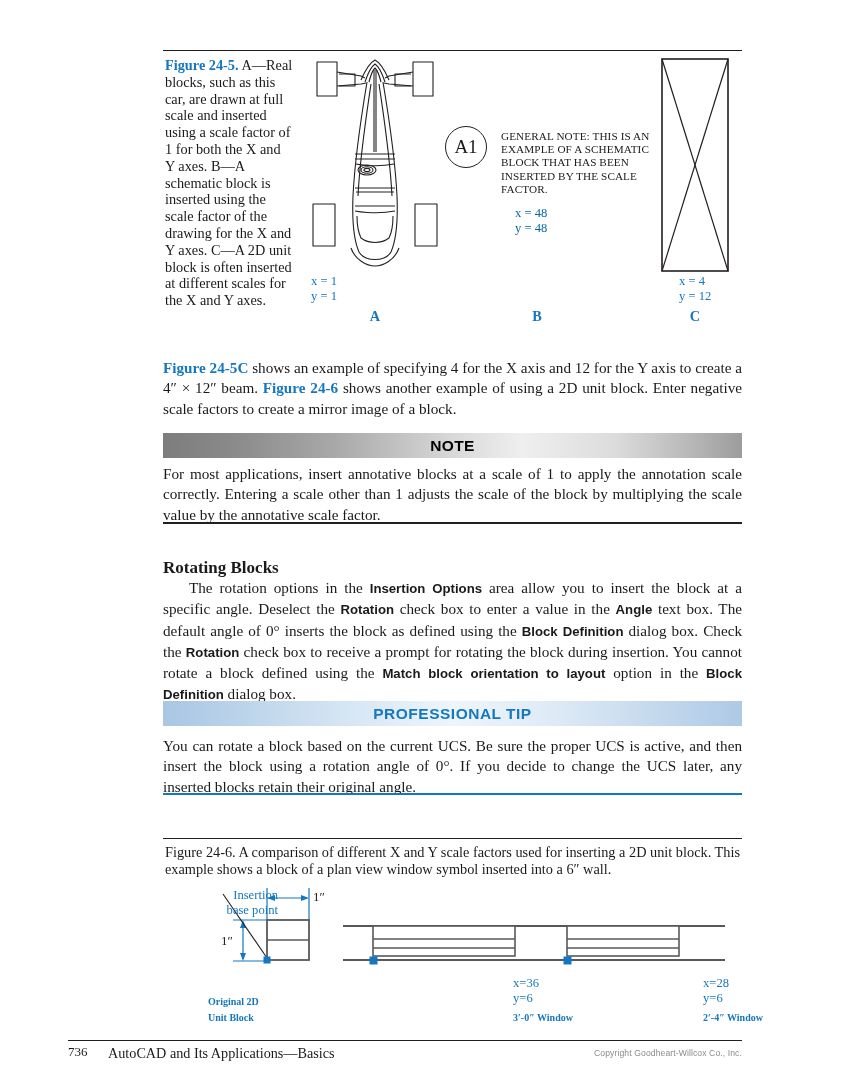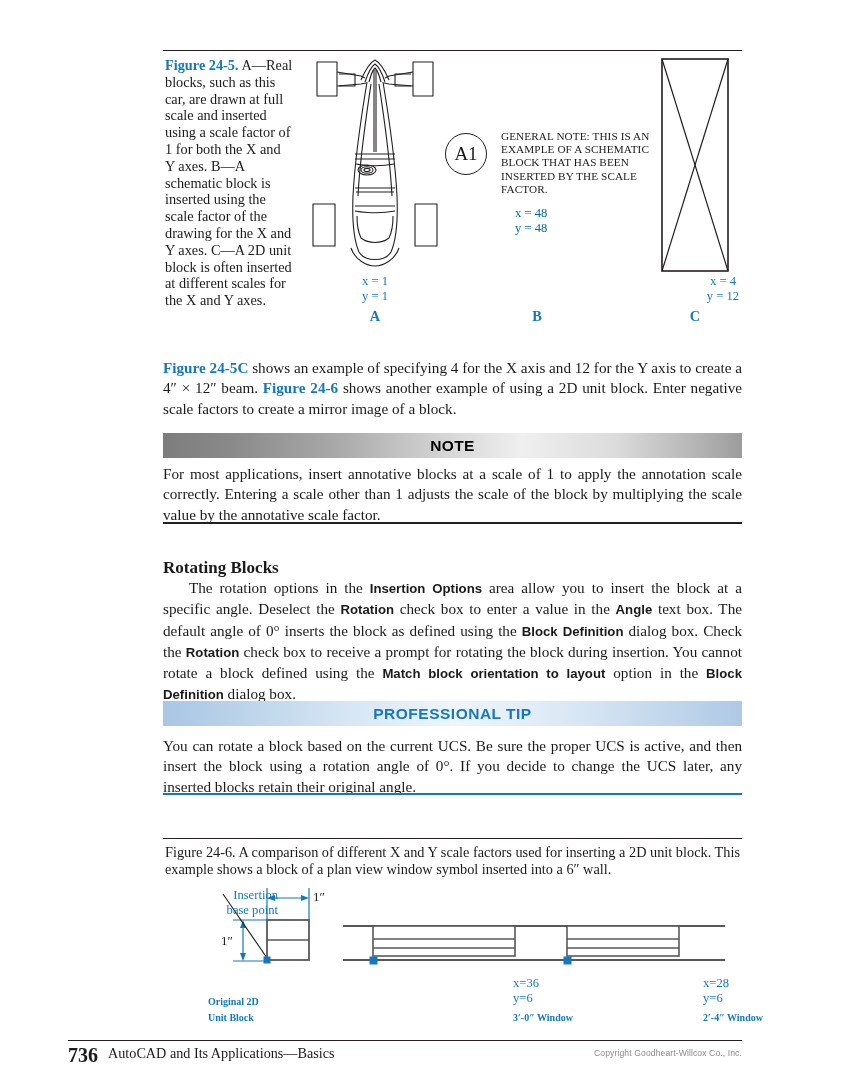--- a/index.html
+++ b/index.html
@@ -67,21 +67,21 @@
     position: absolute;
     left: 148px;
     top: 6px;
     width: 128px;
     height: 220px;
   }
   
   #a1-bubble {
     position: absolute;
     left: 282px;
-    top: 83px;
+    top: 76px;
     width: 46px;
     height: 46px;
   }
   #a1-bubble .circle {
     position: absolute;
     left: 0; top: 0;
     width: 42px;
     height: 42px;
     border: 1.4px solid #231f20;
     border-radius: 50%;
@@ -126,21 +126,20 @@
     width: 68px;
     height: 214px;
   }
 
   
   .scale-label {
     position: absolute;
     color: #1577bf;
     font-size: 12.6px;
     line-height: 15px;
-    text-align: center;
     font-family: "Liberation Serif", serif;
   }
   #a-scale { left: 148px; top: 224px; width: 128px; }
   #c-scale { left: 516px; top: 224px; width: 88px; }
 
   .part-letter {
     position: absolute;
     color: #1577bf;
     font-weight: bold;
     font-size: 14.3px;
@@ -291,22 +290,22 @@
     left: 68px;
     top: 1040px;
     width: 674px;
     height: 0;
     border-top: 1.4px solid #231f20;
   }
   #page-num {
     position: absolute;
     left: 68px;
     top: 1044px;
-    font-weight: bold;
-    font-size: 20px;
+    font-weight: normal;
+    font-size: 13px;
     font-family: "Liberation Serif", serif;
   }
   #running-head {
     position: absolute;
     left: 108px;
     top: 1045px;
     font-size: 14.2px;
     font-family: "Liberation Serif", serif;
   }
   #copyright {

